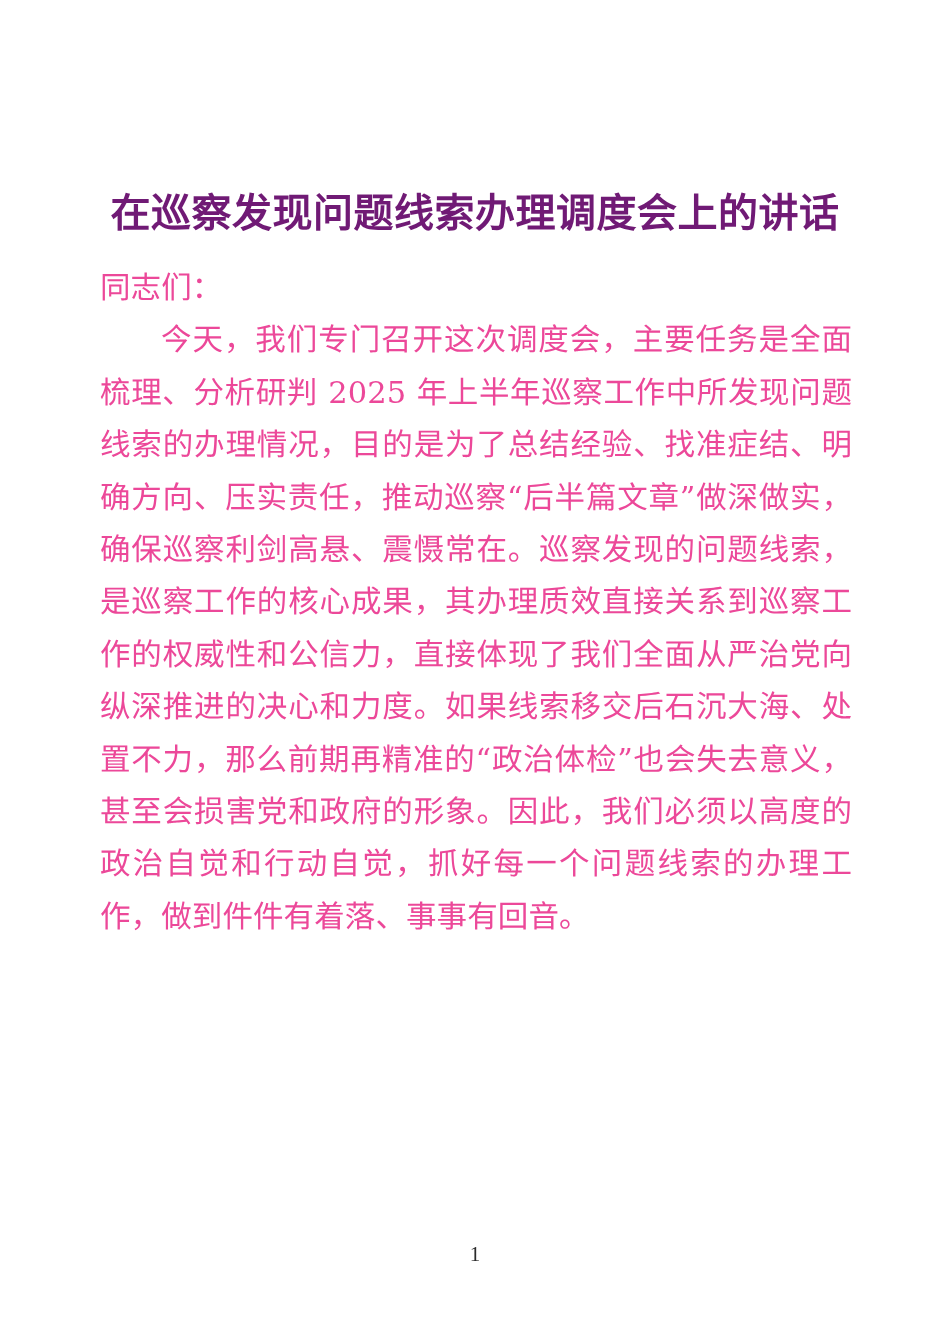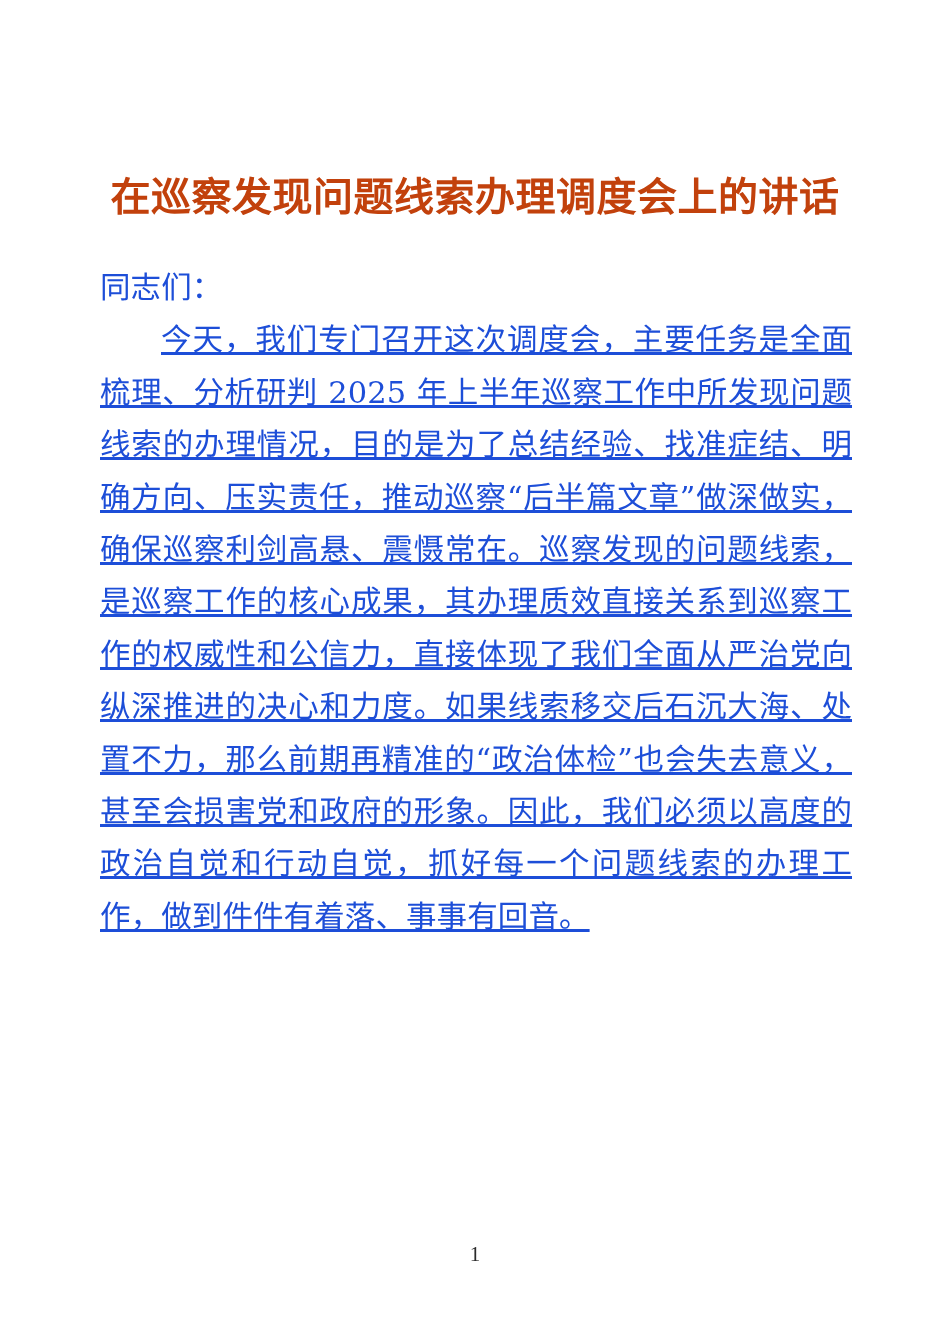--- a/index.html
+++ b/index.html
@@ -14,59 +14,58 @@
     width: 950px;
     height: 1344px;
     margin: 0 auto;
     background: #ffffff;
     overflow: hidden;
     box-sizing: border-box;
   }
 
   .doc-title {
     position: absolute;
-    top: 148px;
+    top: 160px;
     left: 100px;
     width: 750px;
     text-align: center;
-    font-family: Liberation Mono, monospace;
+    font-family: Liberation Sans, sans-serif;
     font-weight: bold;
     font-size: 40px;
     line-height: 52px;
-    color: #c2410c;
+    color: #701a75;
     letter-spacing: 0.5px;
     white-space: nowrap;
   }
 
   .body-block {
     position: absolute;
     top: 262px;
     left: 100px;
     width: 752px;
   }
 
   .para {
     font-family: "DejaVu Serif", "Liberation Serif", serif;
     font-size: 30.5px;
     line-height: 52.4px;
-    color: #1d4ed8;
+    color: #ec4899;
     text-align: justify;
     text-justify: inter-ideograph;
     margin: 0;
     letter-spacing: 0.1px;
     word-break: break-all;
   }
 
   .para.salutation {
     text-indent: 0;
   }
 
   .para.indented {
     text-indent: 2em;
-    text-decoration: underline;
   }
 
   .page-number {
     position: absolute;
     top: 1240px;
     left: 0;
     width: 950px;
     text-align: center;
     font-family: "Liberation Serif", "DejaVu Serif", serif;
     font-size: 21px;

